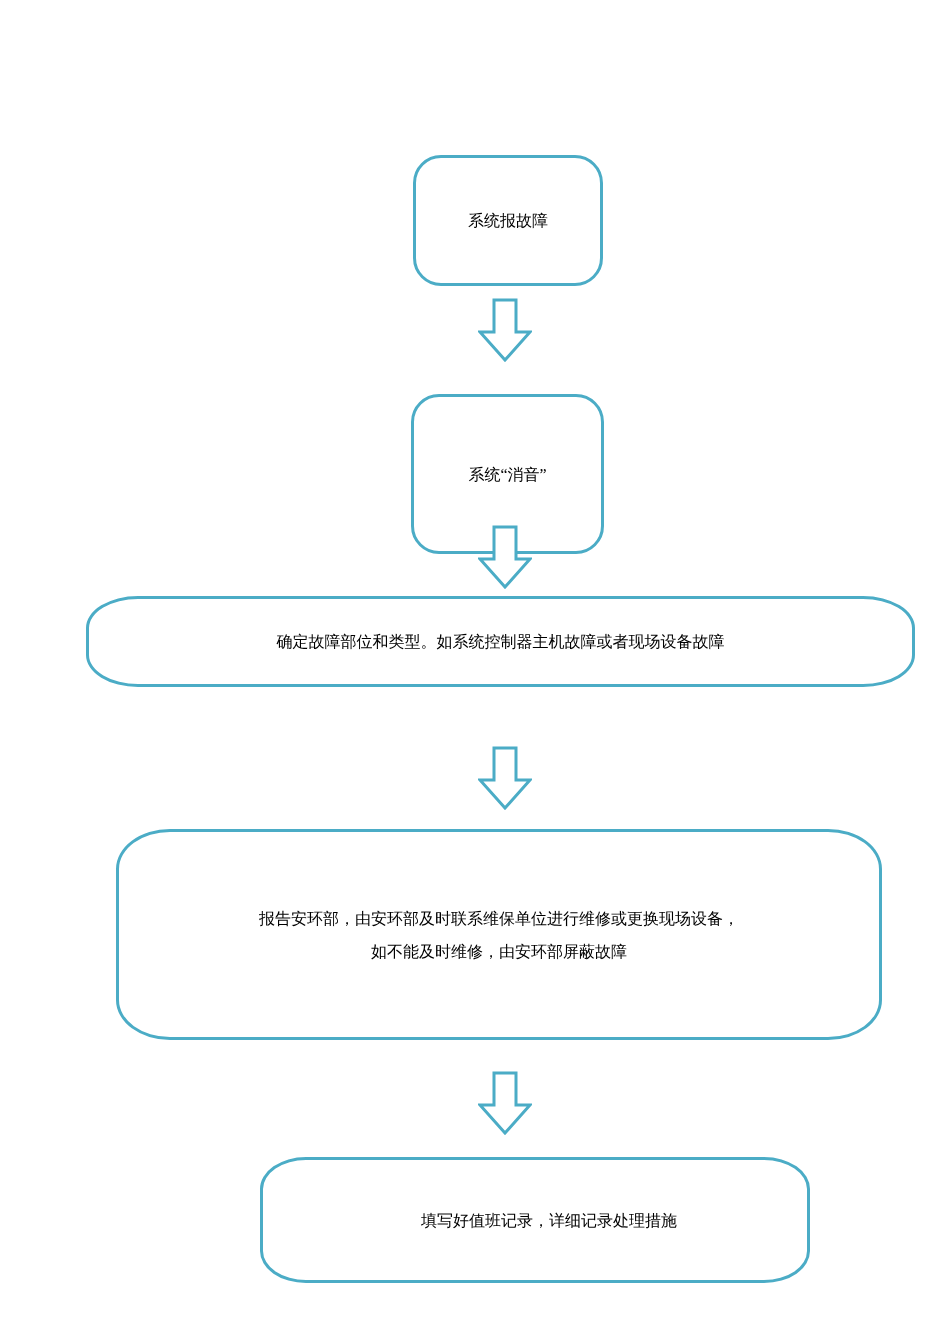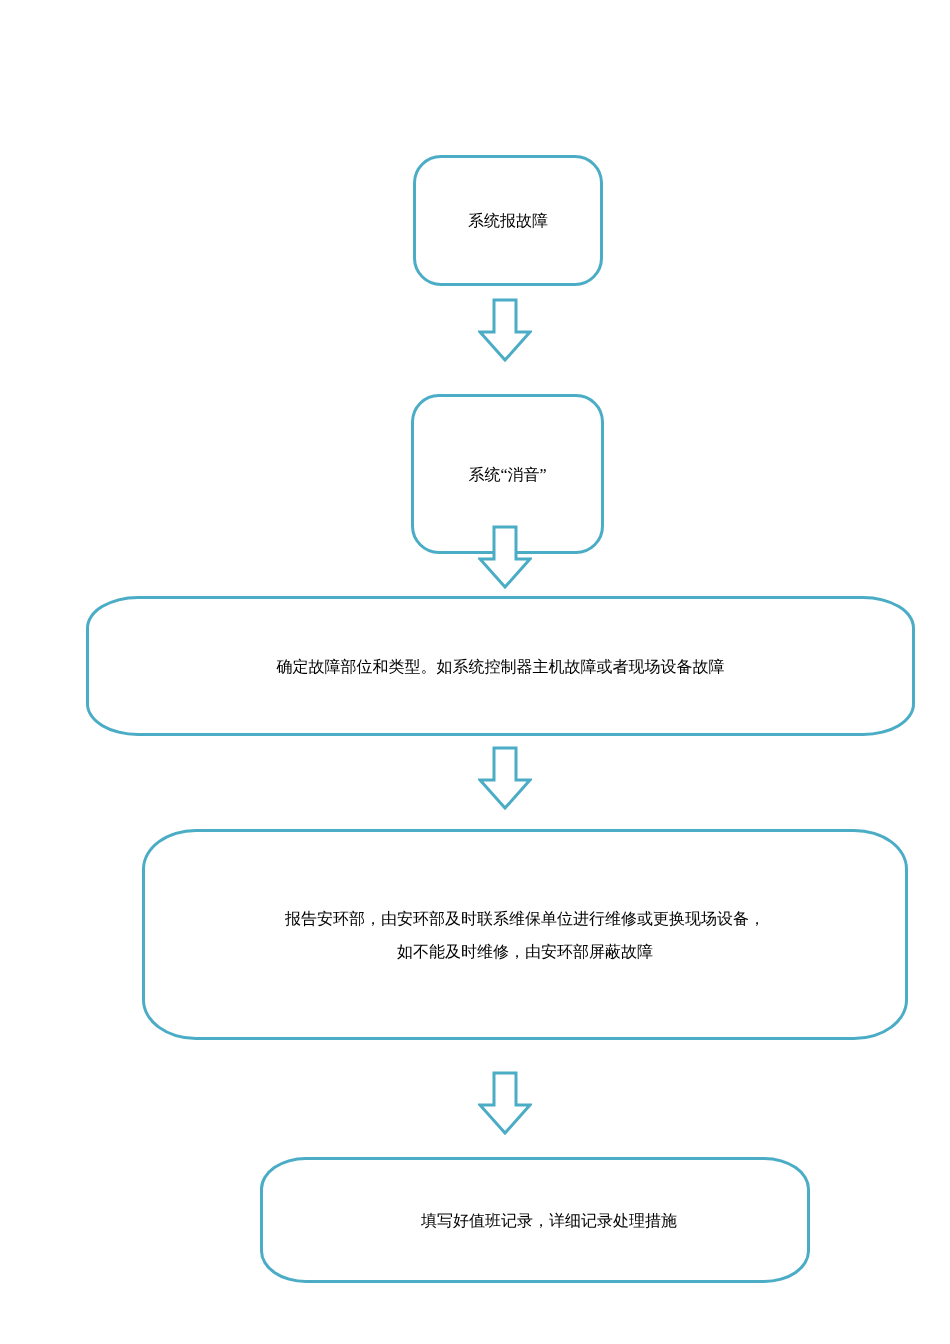--- a/index.html
+++ b/index.html
@@ -27,22 +27,22 @@
     text-align: center;
   }
   .node-label {
     font-size: 16px;
     line-height: 33px;
     white-space: pre-line;
     padding: 0 10px;
   }
   .node-1 { left: 413px; top: 155px; width: 190px; height: 131px; border-radius: 28px; }
   .node-2 { left: 411px; top: 378px; width: 193px; height: 160px; border-radius: 28px; margin-top: 16px; }
-  .node-3 { left: 86px;  top: 596px; width: 829px; height: 140px; border-radius: 52px / 32px; }
-  .node-4 { left: 142px; top: 829px; width: 766px; height: 211px; border-radius: 54px / 40px; }
+  .node-3 { left: 86px;  top: 596px; width: 829px; height: 91px; border-radius: 52px / 32px; }
+  .node-4 { left: 116px; top: 829px; width: 766px; height: 211px; border-radius: 54px / 40px; }
   .node-5 { left: 260px; top: 1157px; width: 550px; height: 126px; border-radius: 46px / 32px; padding-left: 28px; }
   .connector {
     position: absolute;
     width: 54px;
     height: 64px;
     color: var(--accent, #4BACC6);
   }
   .connector svg { display: block; width: 100%; height: 100%; }
   .c-1 { left: 478px; top: 298px; }
   .c-2 { left: 478px; top: 525px; }

